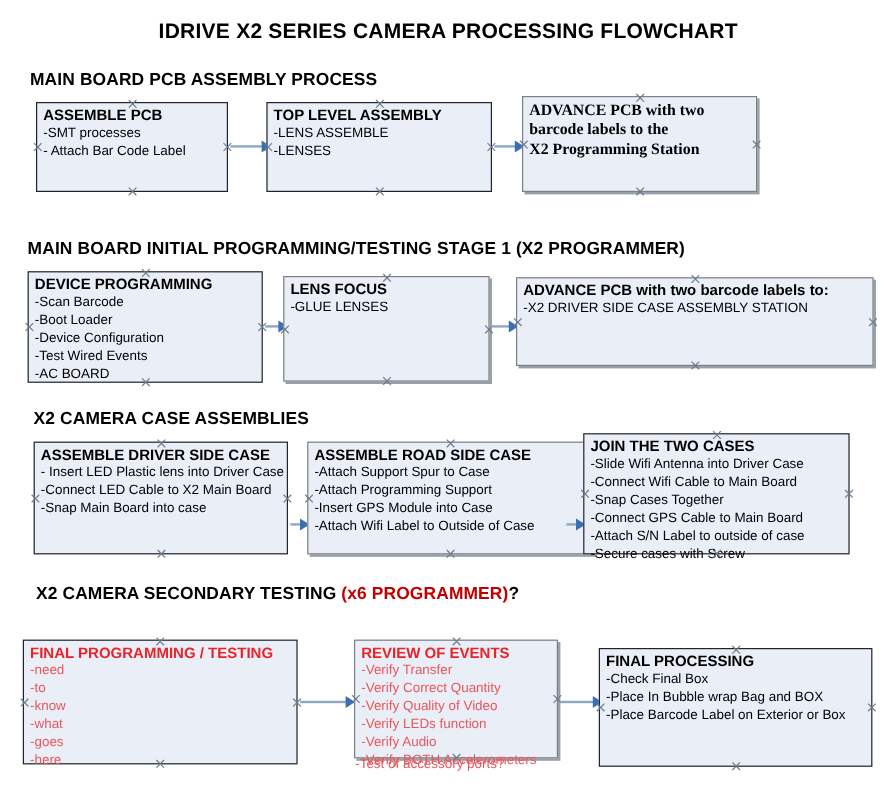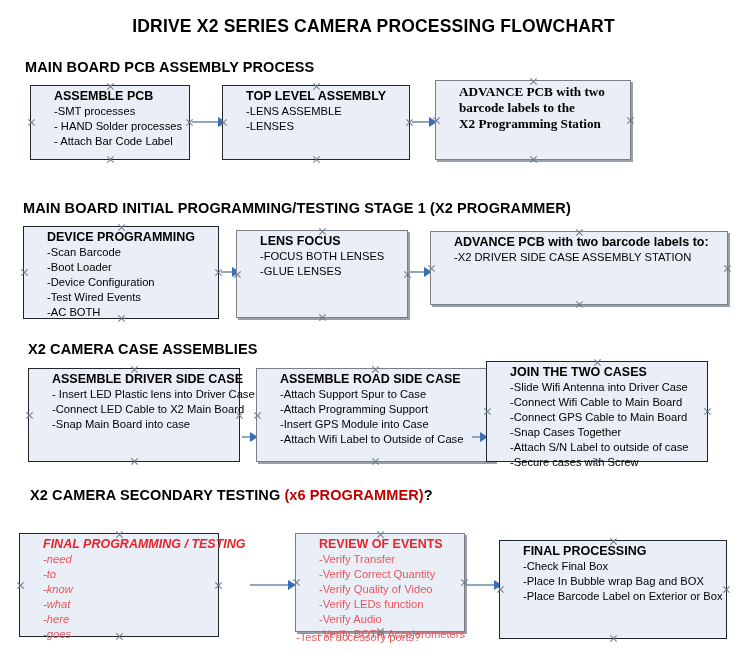--- a/index.html
+++ b/index.html
@@ -47,21 +47,20 @@
     color: #c00000;
   }
 
   
   .box {
     position: absolute;
     background: #e9eef7;
     border: 1px solid #20242b;
     box-sizing: border-box;
     overflow: visible;
-    padding-left: 18px;
   }
   .box.shadowed {
     border: 1px solid #7b7f86;
     box-shadow: 2px 2px 0 0 #9aa0a8;
   }
   .box-inner {
     padding: 3px 4px 2px 5px;
   }
   .box-head {
     font-size: 12.5px;
@@ -130,21 +129,20 @@
   <div class="chart-title">IDRIVE X2  SERIES CAMERA PROCESSING FLOWCHART</div>
 
   <div class="section-title" style="left:25px; top:59px;">
     <span>MAIN BOARD PCB ASSEMBLY PROCESS</span>
   </div>
 
   <div class="box" style="left:30px; top:85px; width:160px; height:75px;">
     <div class="box-inner">
       <div class="box-head">ASSEMBLE PCB</div>
       <div class="box-line"> -SMT processes</div>
-      <div class="box-line">- HAND Solder processes</div>
       <div class="box-line">- Attach Bar Code Label</div>
     </div>
     <span class="handle" style="left:50%; top:0;"></span>
     <span class="handle" style="left:50%; top:100%;"></span>
     <span class="handle" style="left:0; top:50%;"></span>
     <span class="handle" style="left:100%; top:50%;"></span>
   </div>
 
   <div class="conn" style="left:192px; top:121px; width:28px;"></div>
   <div class="arrowhead" style="left:218px; top:117px;"></div>
@@ -180,35 +178,34 @@
     <span>MAIN BOARD INITIAL PROGRAMMING/TESTING STAGE 1 (X2 PROGRAMMER)</span>
   </div>
 
   <div class="box" style="left:23px; top:226px; width:196px; height:93px;">
     <div class="box-inner">
       <div class="box-head">DEVICE PROGRAMMING</div>
       <div class="box-line">-Scan Barcode</div>
       <div class="box-line">-Boot Loader</div>
       <div class="box-line">-Device Configuration</div>
       <div class="box-line">-Test Wired Events</div>
-      <div class="box-line">-AC BOTH</div>
+      <div class="box-line">-AC BOARD</div>
     </div>
     <span class="handle" style="left:50%; top:0;"></span>
     <span class="handle" style="left:50%; top:100%;"></span>
     <span class="handle" style="left:0; top:50%;"></span>
     <span class="handle" style="left:100%; top:50%;"></span>
   </div>
 
   <div class="conn" style="left:221px; top:271px; width:16px;"></div>
   <div class="arrowhead" style="left:232px; top:267px;"></div>
 
   <div class="box shadowed" style="left:236px; top:230px; width:172px; height:88px;">
     <div class="box-inner">
       <div class="box-head">LENS FOCUS</div>
-      <div class="box-line">-FOCUS BOTH LENSES</div>
       <div class="box-line">-GLUE LENSES</div>
     </div>
     <span class="handle" style="left:50%; top:0;"></span>
     <span class="handle" style="left:50%; top:100%;"></span>
     <span class="handle" style="left:0; top:50%;"></span>
     <span class="handle" style="left:100%; top:50%;"></span>
   </div>
 
   <div class="conn" style="left:409px; top:271px; width:20px;"></div>
   <div class="arrowhead" style="left:424px; top:267px;"></div>
@@ -259,44 +256,44 @@
   </div>
 
   <div class="conn" style="left:472px; top:436px; width:14px;"></div>
   <div class="arrowhead" style="left:480px; top:432px;"></div>
 
   <div class="box" style="left:486px; top:361px; width:222px; height:101px;">
     <div class="box-inner">
       <div class="box-head">JOIN THE TWO CASES</div>
       <div class="box-line">-Slide Wifi Antenna into Driver Case</div>
       <div class="box-line">-Connect Wifi Cable to Main Board</div>
+      <div class="box-line">-Snap Cases Together</div>
       <div class="box-line">-Connect GPS Cable to Main Board</div>
-      <div class="box-line">-Snap Cases Together</div>
       <div class="box-line">-Attach S/N Label to outside of case</div>
       <div class="box-line">-Secure cases with Screw</div>
     </div>
     <span class="handle" style="left:50%; top:0;"></span>
     <span class="handle" style="left:50%; top:100%;"></span>
     <span class="handle" style="left:0; top:50%;"></span>
     <span class="handle" style="left:100%; top:50%;"></span>
   </div>
 
   <div class="section-title" style="left:30px; top:487px;">
     <span>X2 CAMERA SECONDARY TESTING </span><span class="accent">(x6 PROGRAMMER)</span><span>?</span>
   </div>
 
-  <div class="box" style="left:19px; top:533px; width:200px; height:104px;font-style:italic;">
+  <div class="box" style="left:19px; top:533px; width:229px; height:104px;">
     <div class="box-inner">
       <div class="box-head red">FINAL PROGRAMMING / TESTING</div>
       <div class="box-line red">-need</div>
       <div class="box-line red">-to</div>
       <div class="box-line red">-know</div>
       <div class="box-line red">-what</div>
+      <div class="box-line red">-goes</div>
       <div class="box-line red">-here</div>
-      <div class="box-line red">-goes</div>
     </div>
     <span class="handle" style="left:50%; top:0;"></span>
     <span class="handle" style="left:50%; top:100%;"></span>
     <span class="handle" style="left:0; top:50%;"></span>
     <span class="handle" style="left:100%; top:50%;"></span>
   </div>
 
   <div class="conn" style="left:250px; top:584px; width:42px;"></div>
   <div class="arrowhead" style="left:288px; top:580px;"></div>
 

